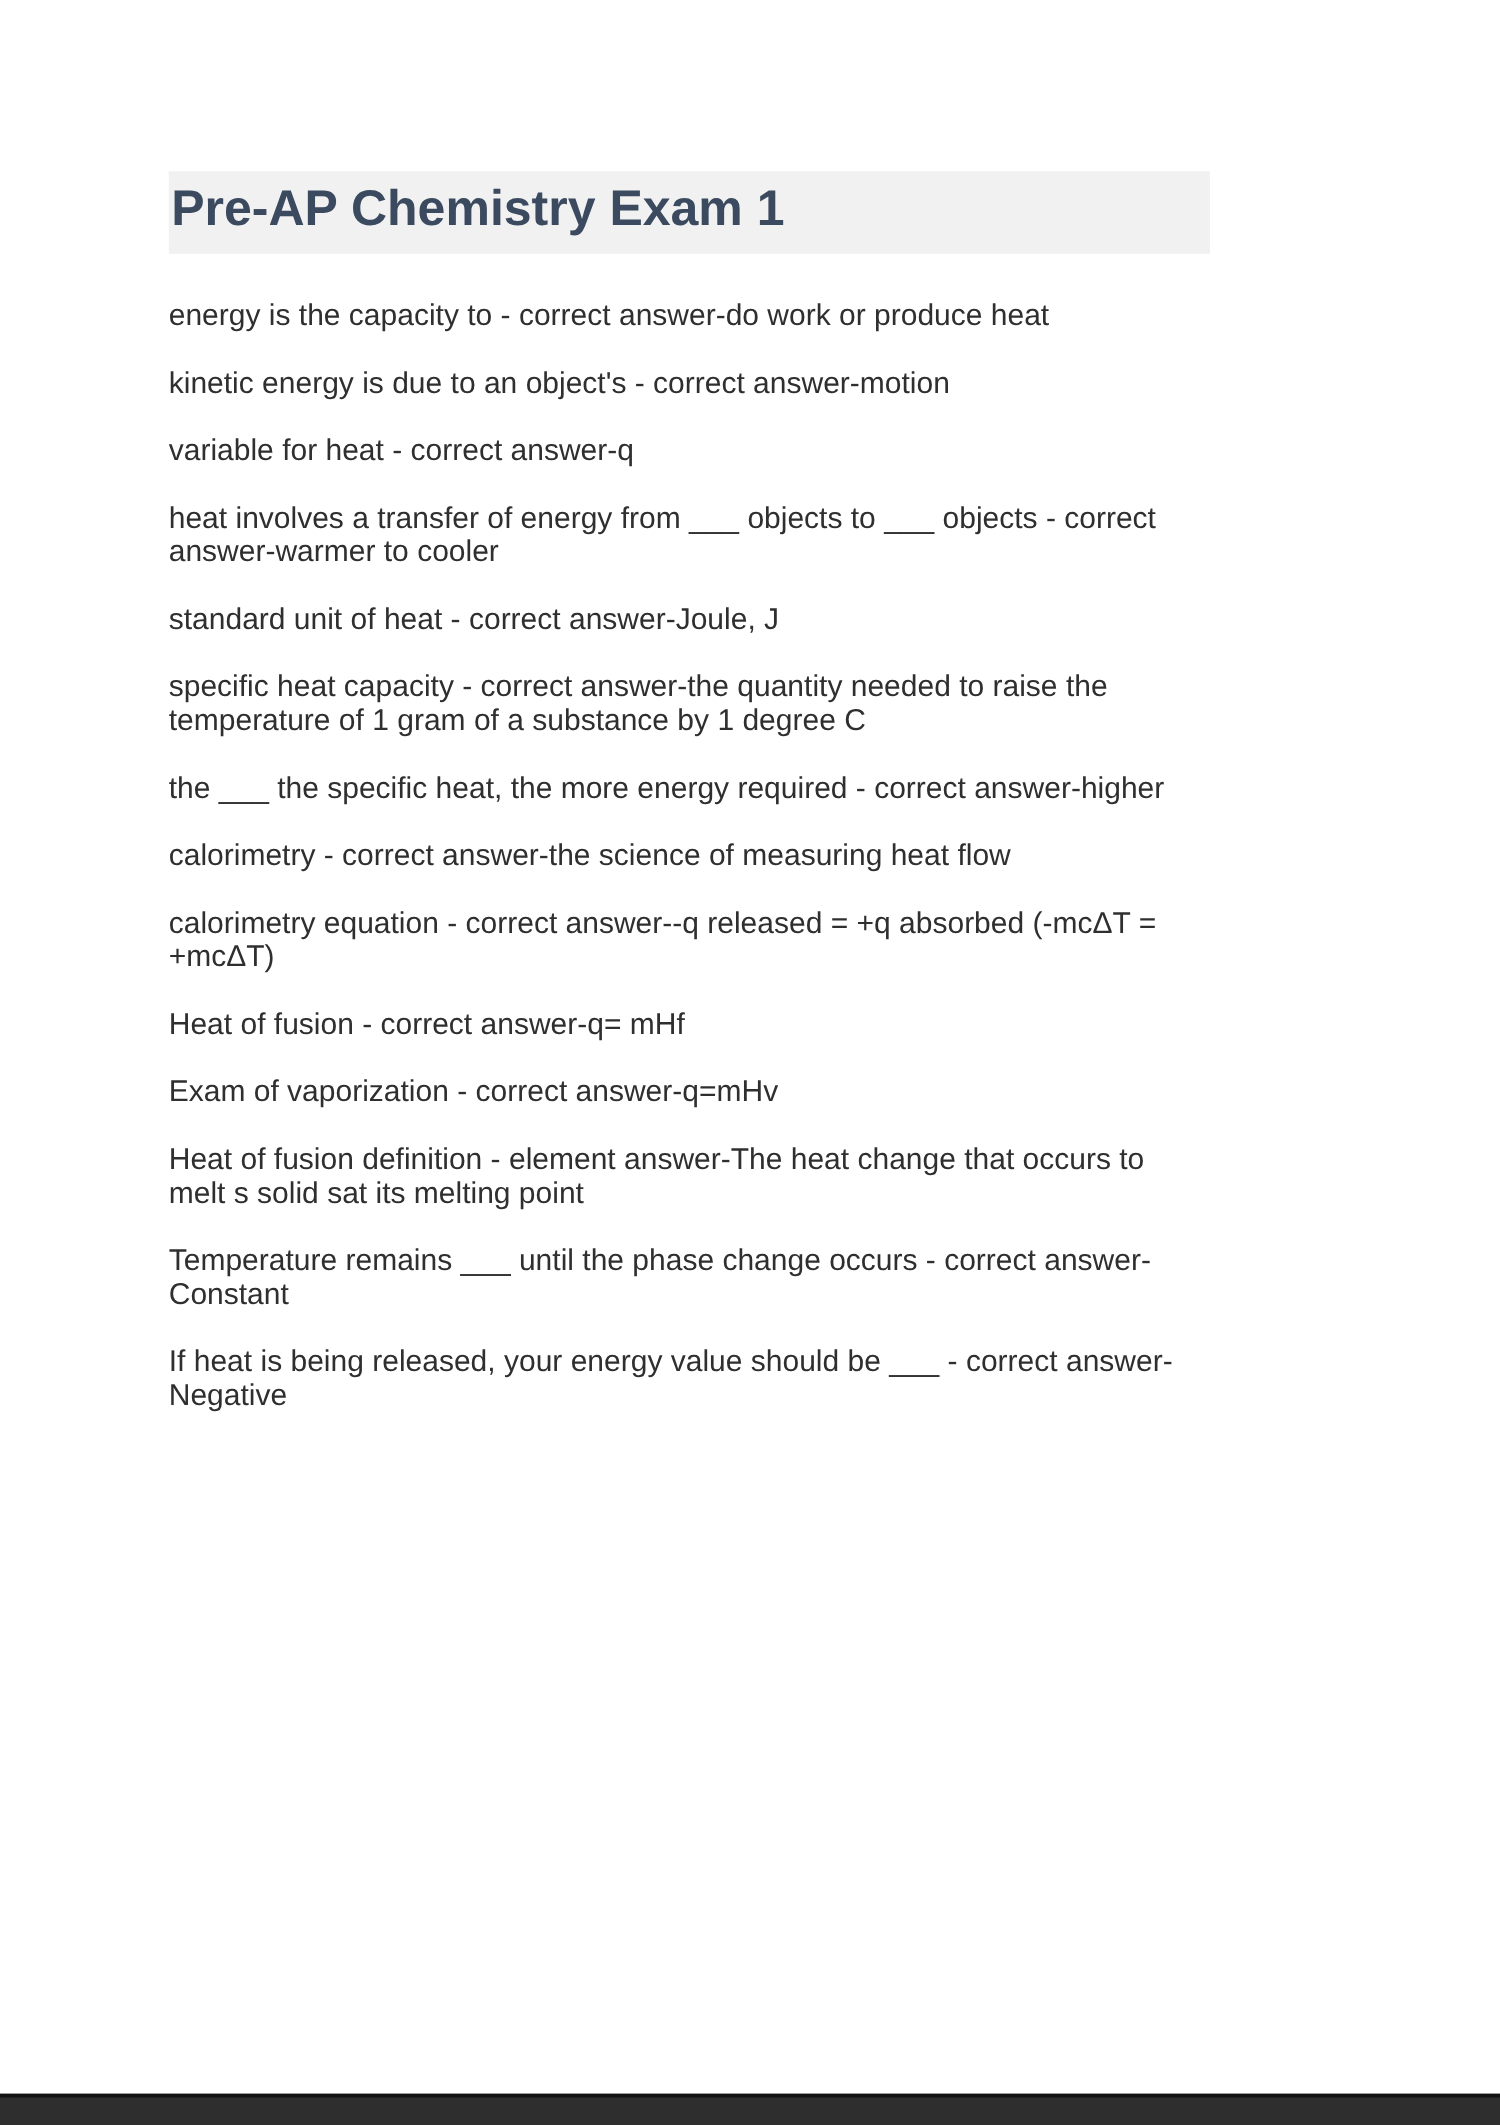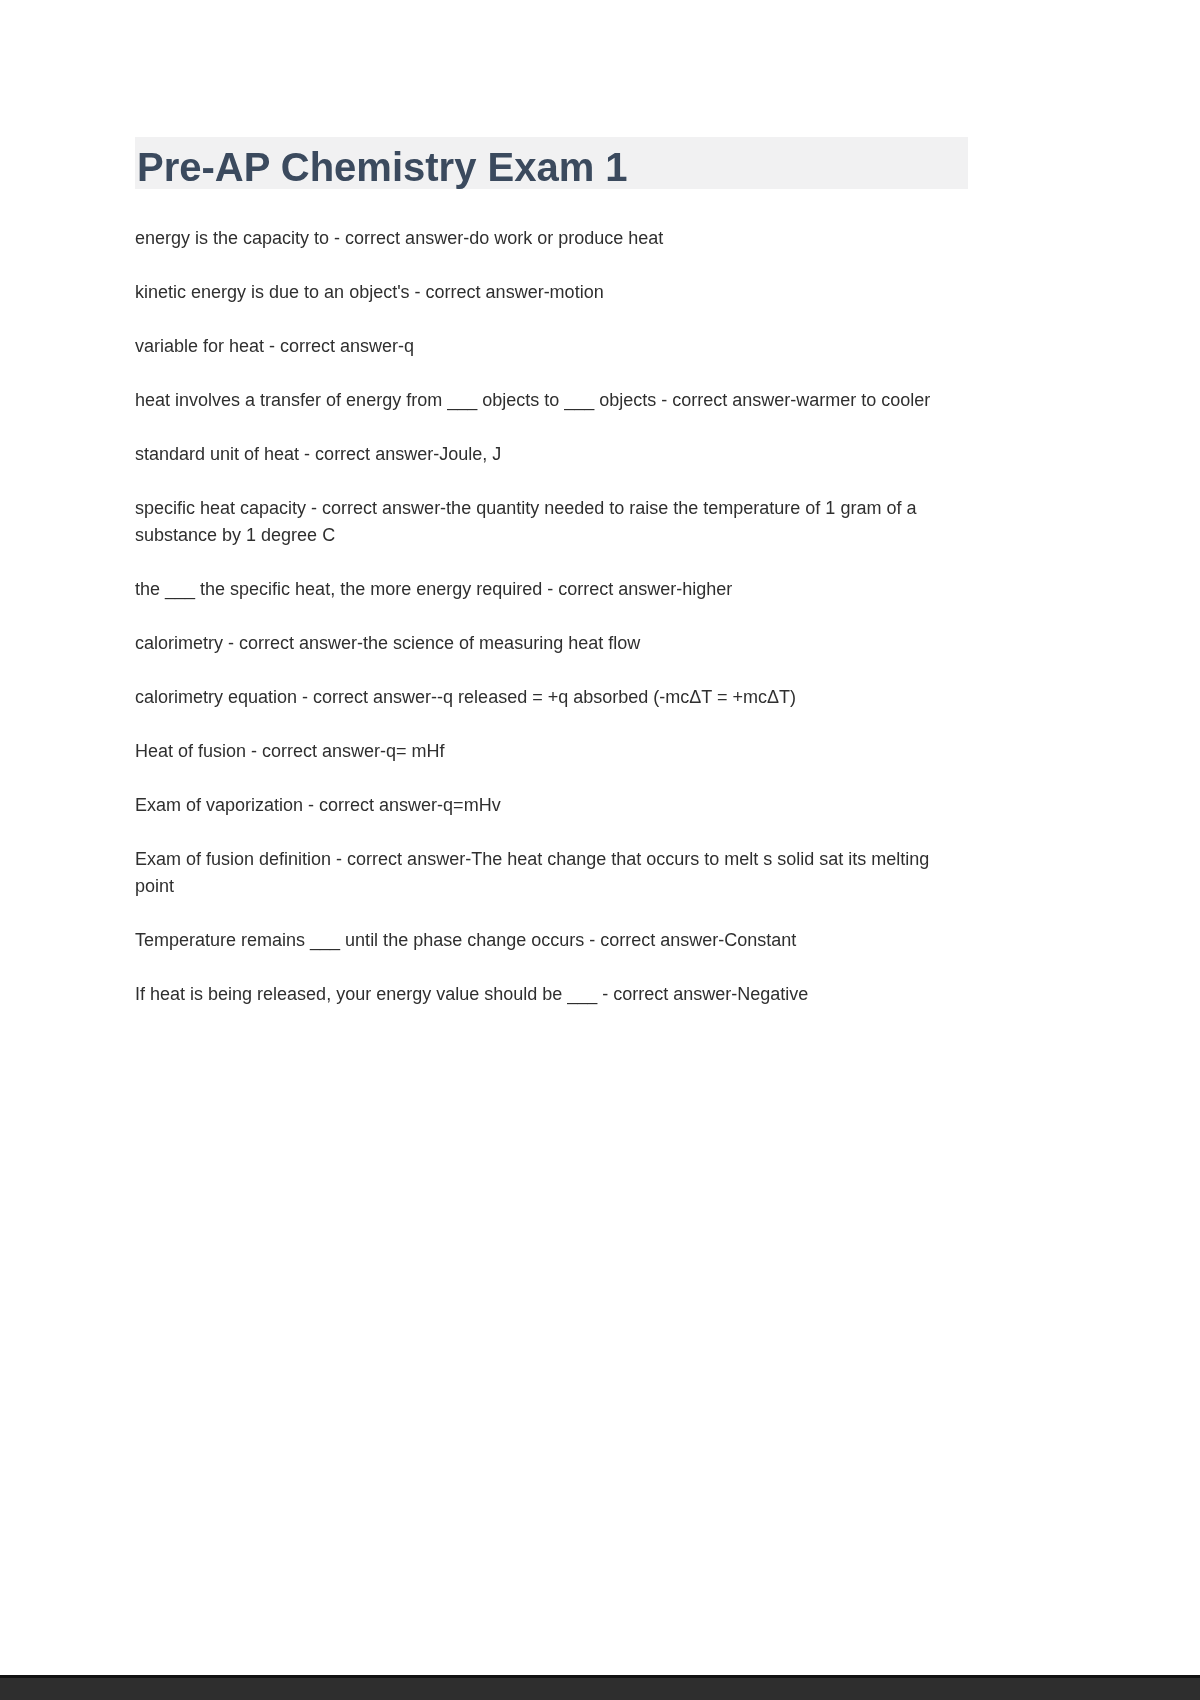--- a/index.html
+++ b/index.html
@@ -16,35 +16,35 @@
     overflow: hidden;
   }
   .content {
     position: absolute;
     top: 0;
     left: 135px;
     width: 835px;
   }
   .title {
     margin: 137px 0 36px 0;
-    padding: 8px 10px 0 2px;
+    padding: 8px 10px 14px 2px;
     width: 833px;
     box-sizing: border-box;
     background: #f1f1f2;
     color: #3b4a5e;
     font-size: 40px;
     font-weight: bold;
     line-height: 1.1;
     letter-spacing: 0px;
   }
   .qa {
     margin: 0 0 27px 0;
     width: 825px;
     color: #2f2f2f;
-    font-size: 18px;
+    font-size: 24px;
     line-height: 27px;
   }
   .footer-bar {
     position: absolute;
     left: 0;
     bottom: 0;
     width: 1200px;
     height: 22px;
     background: #2e2e2e;
     border-top: 3px solid #121212;
@@ -61,19 +61,19 @@
     <p class="qa">kinetic energy is due to an object's - correct answer-motion</p>
     <p class="qa">variable for heat - correct answer-q</p>
     <p class="qa">heat involves a transfer of energy from ___ objects to ___ objects - correct answer-warmer to cooler</p>
     <p class="qa">standard unit of heat - correct answer-Joule, J</p>
     <p class="qa">specific heat capacity - correct answer-the quantity needed to raise the temperature of 1 gram of a substance by 1 degree C</p>
     <p class="qa">the ___ the specific heat, the more energy required - correct answer-higher</p>
     <p class="qa">calorimetry - correct answer-the science of measuring heat flow</p>
     <p class="qa">calorimetry equation - correct answer--q released = +q absorbed (-mcΔT = +mcΔT)</p>
     <p class="qa">Heat of fusion - correct answer-q= mHf</p>
     <p class="qa">Exam of vaporization - correct answer-q=mHv</p>
-    <p class="qa">Exam of fusion definition - correct answer-The heat change that occurs to melt s solid sat its melting point</p>
+    <p class="qa">Heat of fusion definition - element answer-The heat change that occurs to melt s solid sat its melting point</p>
     <p class="qa">Temperature remains ___ until the phase change occurs - correct answer-Constant</p>
     <p class="qa">If heat is being released, your energy value should be ___ - correct answer-Negative</p>
   </div>
 
   <div class="footer-bar"></div>
 </div>
 
 </body></html>

